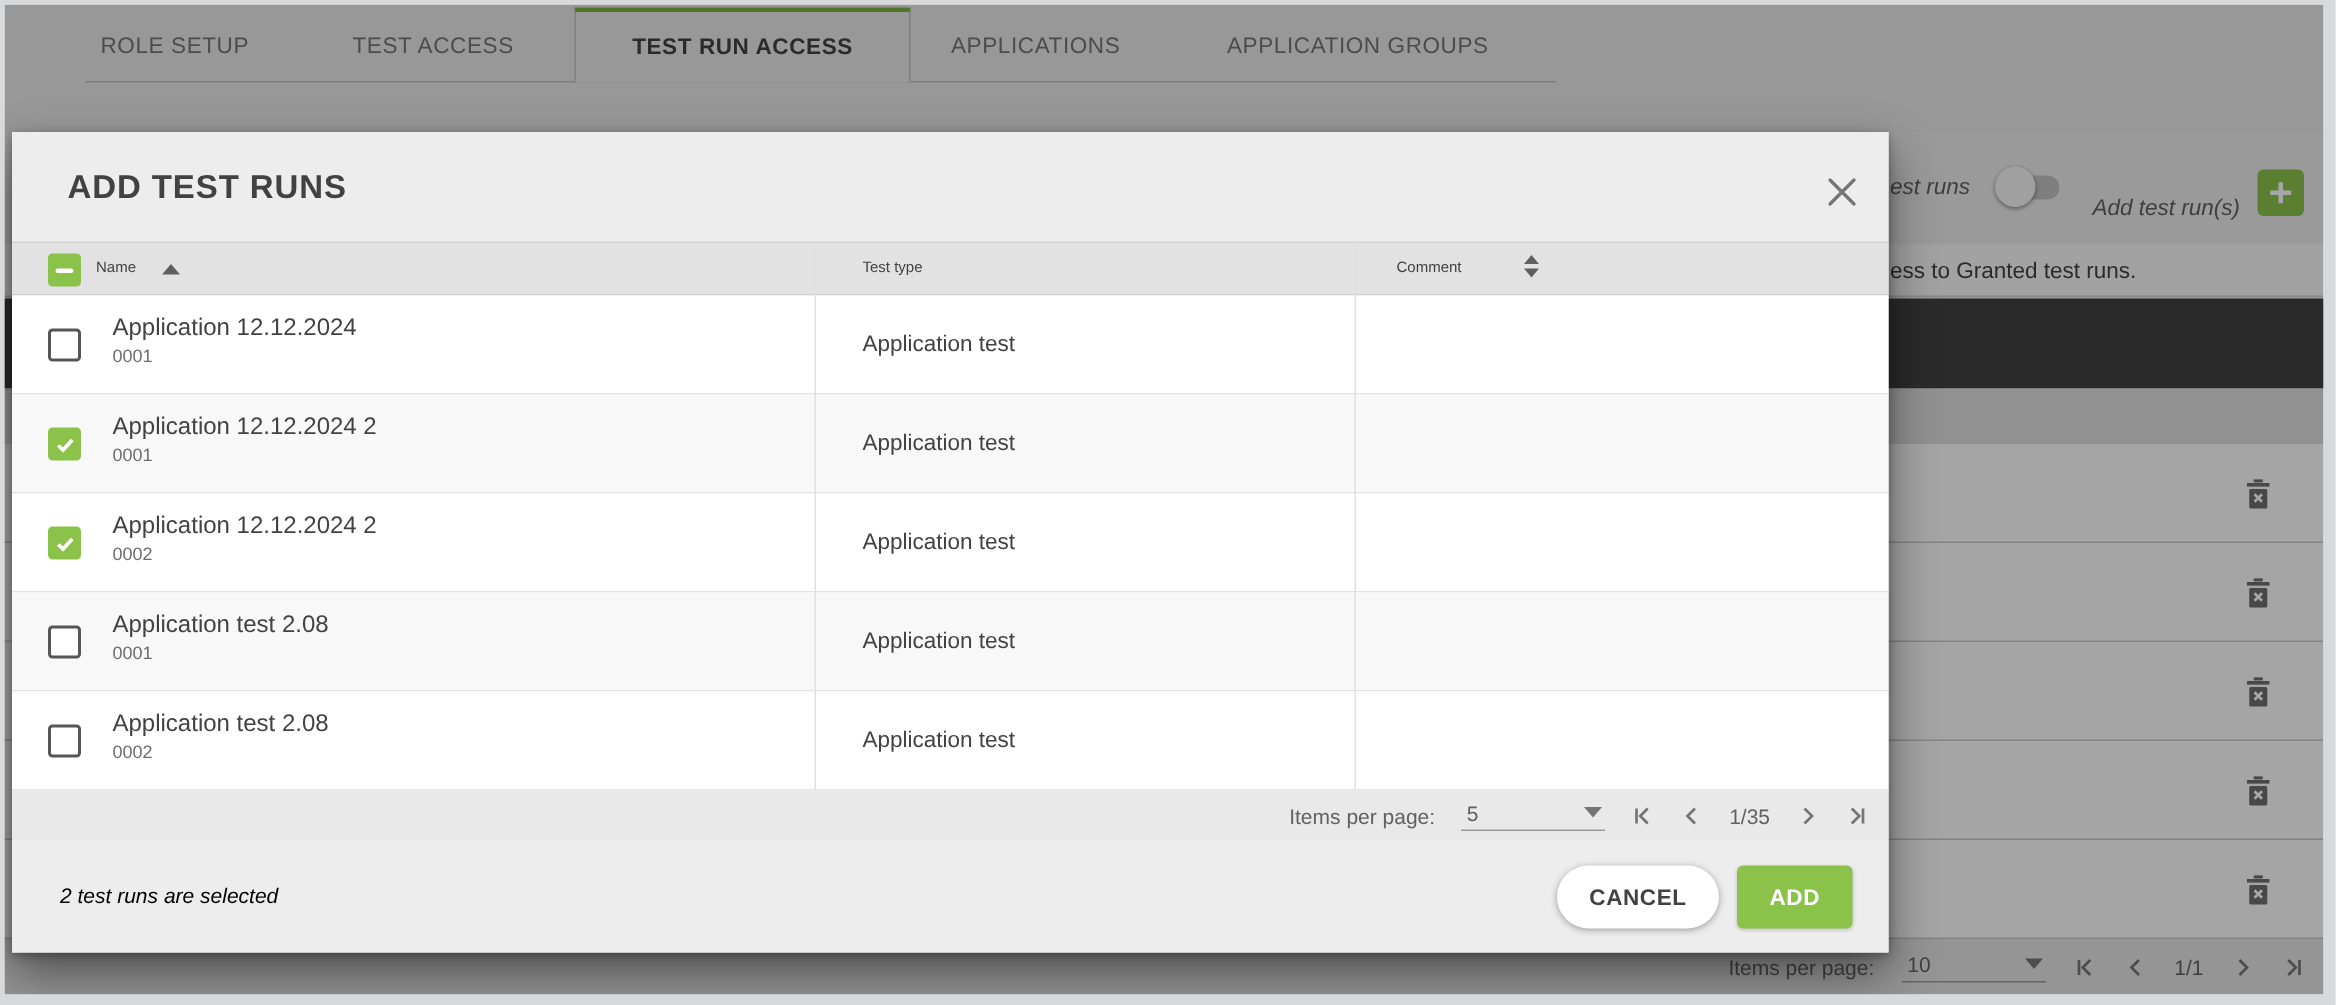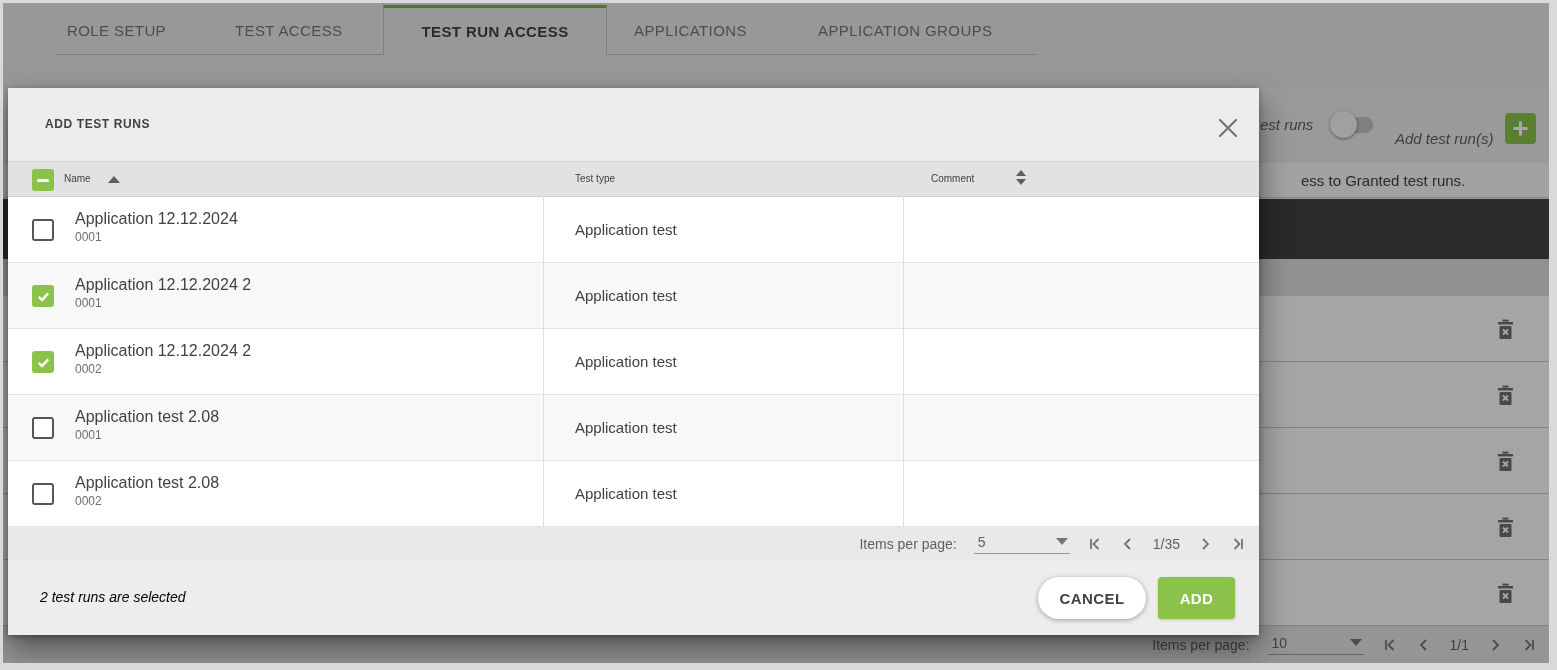--- a/index.html
+++ b/index.html
@@ -32,21 +32,21 @@
   .toggle{ position:absolute; left:1327px; top:108px; width:44px; height:28px; }
   .toggle .track{ position:absolute; left:3px; top:6px; width:40px; height:16px; border-radius:8px; background:#c2c2c2; }
   .toggle .knob{ position:absolute; left:0; top:0; width:27px; height:27px; border-radius:50%; background:#f5f5f5; box-shadow:0 1px 3px rgba(0,0,0,.45); }
   .plus-btn{
     position:absolute; left:1502px; top:110px; width:31px; height:31px; border-radius:4px;
     background:#8BC34A; display:flex; align-items:center; justify-content:center;
   }
   .plus-btn svg{ display:block; }
 
   .banner{ position:absolute; left:0; top:160px; width:1546px; height:35px; background:#f7f7f7; border-bottom:1px solid #d0d0d0; }
-  .banner span{ position:absolute; left:1257px; top:0; line-height:35px; font-size:15px; color:#424242; white-space:nowrap;padding-left:41px; }
+  .banner span{ position:absolute; left:1257px; top:0; line-height:35px; font-size:15px; color:#424242; white-space:nowrap; }
   .darkbar{ position:absolute; left:0; top:196px; width:1546px; height:60px; background:#414141; }
   .subband{ position:absolute; left:0; top:256px; width:1546px; height:37px; background:#dddddd; }
 
   .bg-rows{ position:absolute; left:0; top:293px; width:1546px; }
   .bg-row{ position:relative; width:1546px; height:66px; background:#fcfcfc; border-bottom:1px solid #c8c8c8; }
   .trash{ position:absolute; left:1493px; top:23px; width:19px; height:21px; cursor:pointer; }
 
   .bg-pagination{
     position:absolute; left:0; top:623px; width:1546px; height:37px; background:#e4e4e4;
     display:flex; align-items:center; justify-content:flex-end; gap:18px;
@@ -62,21 +62,21 @@
 
   
   .dim{ position:absolute; inset:0; background:rgba(0,0,0,0.345); z-index:5; }
 
   
   .modal{
     position:absolute; left:5px; top:85px; width:1251px; height:547px; z-index:10;
     background:#fff; box-shadow:0 14px 30px rgba(0,0,0,.45), 0 2px 6px rgba(0,0,0,.3);
   }
   .m-header{ position:absolute; left:0; top:0; width:100%; height:73px; background:#ededed; }
-  .m-title{ position:absolute; left:37px; top:0; line-height:73px; font-size:12px; font-weight:bold; letter-spacing:.6px; color:#424242; }
+  .m-title{ position:absolute; left:37px; top:0; line-height:73px; font-size:22px; font-weight:bold; letter-spacing:.6px; color:#424242; }
   .m-search{ position:absolute; left:920px; top:22px; width:240px; height:31px;
     border-bottom:1px solid #8f8f8f; display:flex; align-items:center; gap:8px; padding-left:4px; }
   .m-search input{ border:none; outline:none; background:transparent; width:195px;
     font-family:"Liberation Sans",sans-serif; font-size:15px; font-style:italic; color:#616161; }
   .m-search input::placeholder{ color:#9e9e9e; font-style:italic; }
   .m-close{ position:absolute; left:1206px; top:26px; width:28px; height:28px; display:flex; align-items:center; justify-content:center; cursor:pointer; }
 
   .m-thead{ position:absolute; left:0; top:73px; width:100%; height:36px; background:#e2e2e2;
     border-top:1px solid #d4d4d4; border-bottom:1px solid #cfcfcf; font-size:10px; color:#424242; }
   .th-name{ position:absolute; left:56px; top:0; line-height:34px; }

